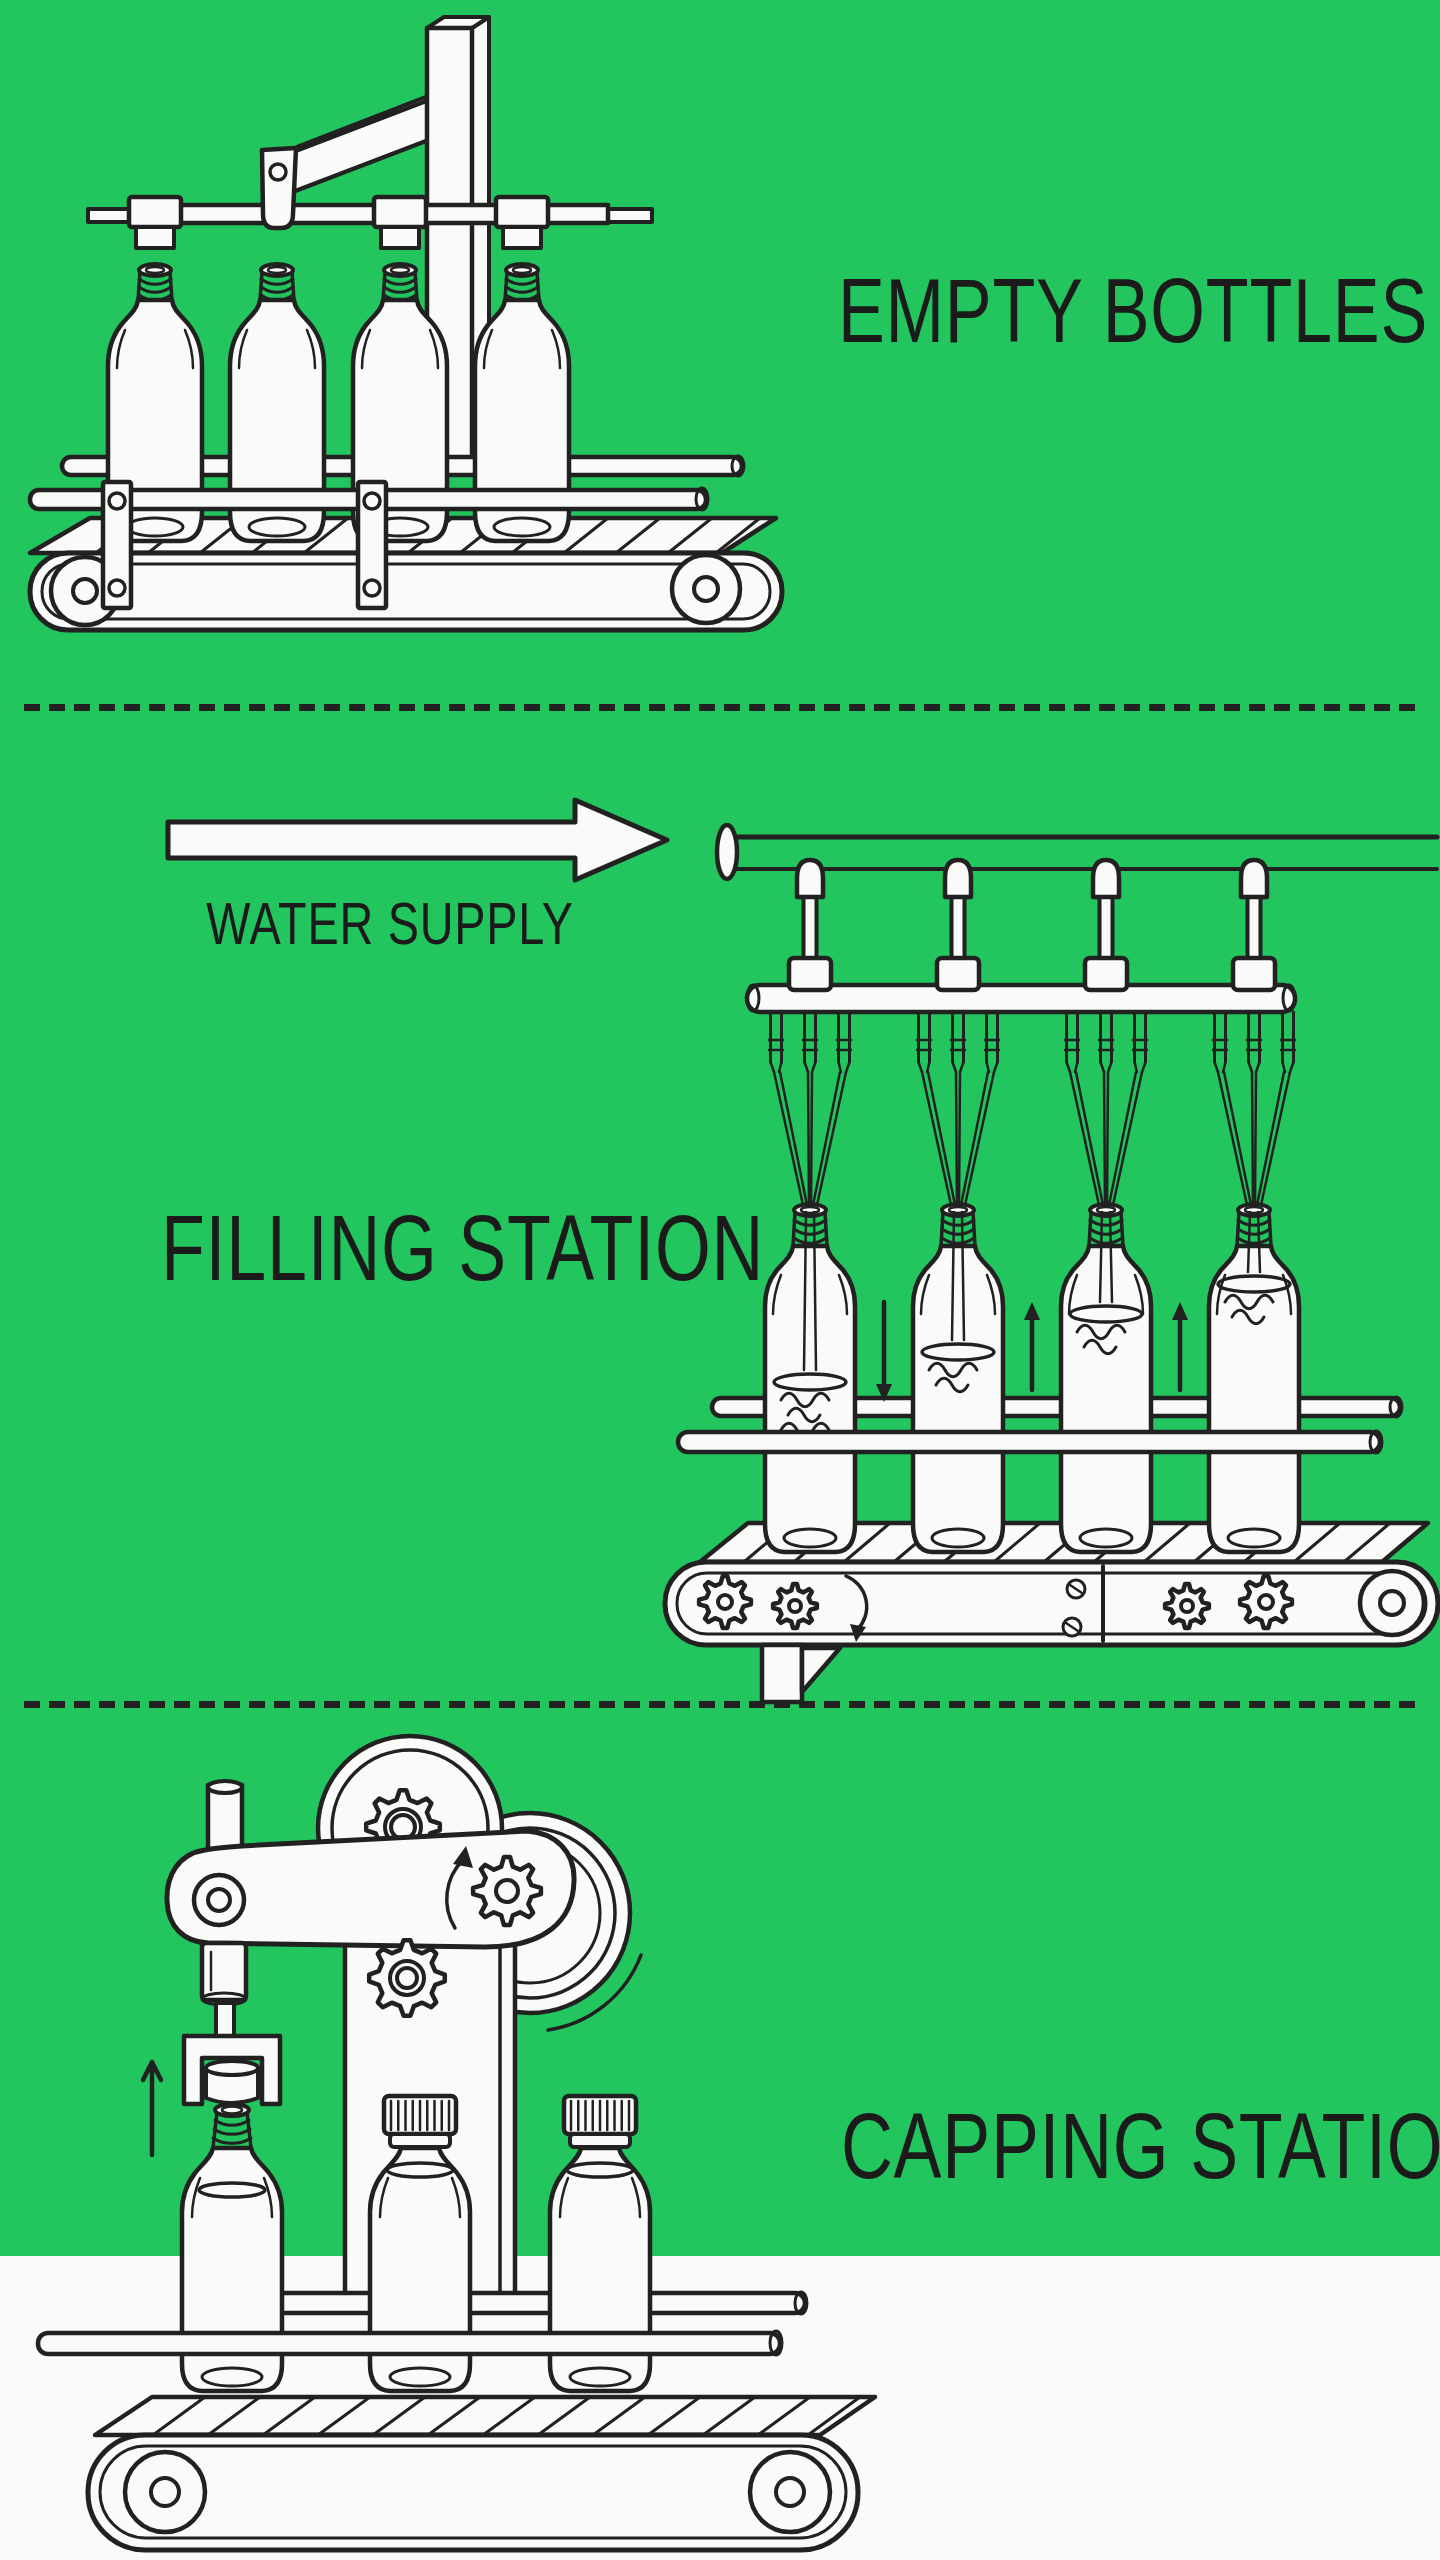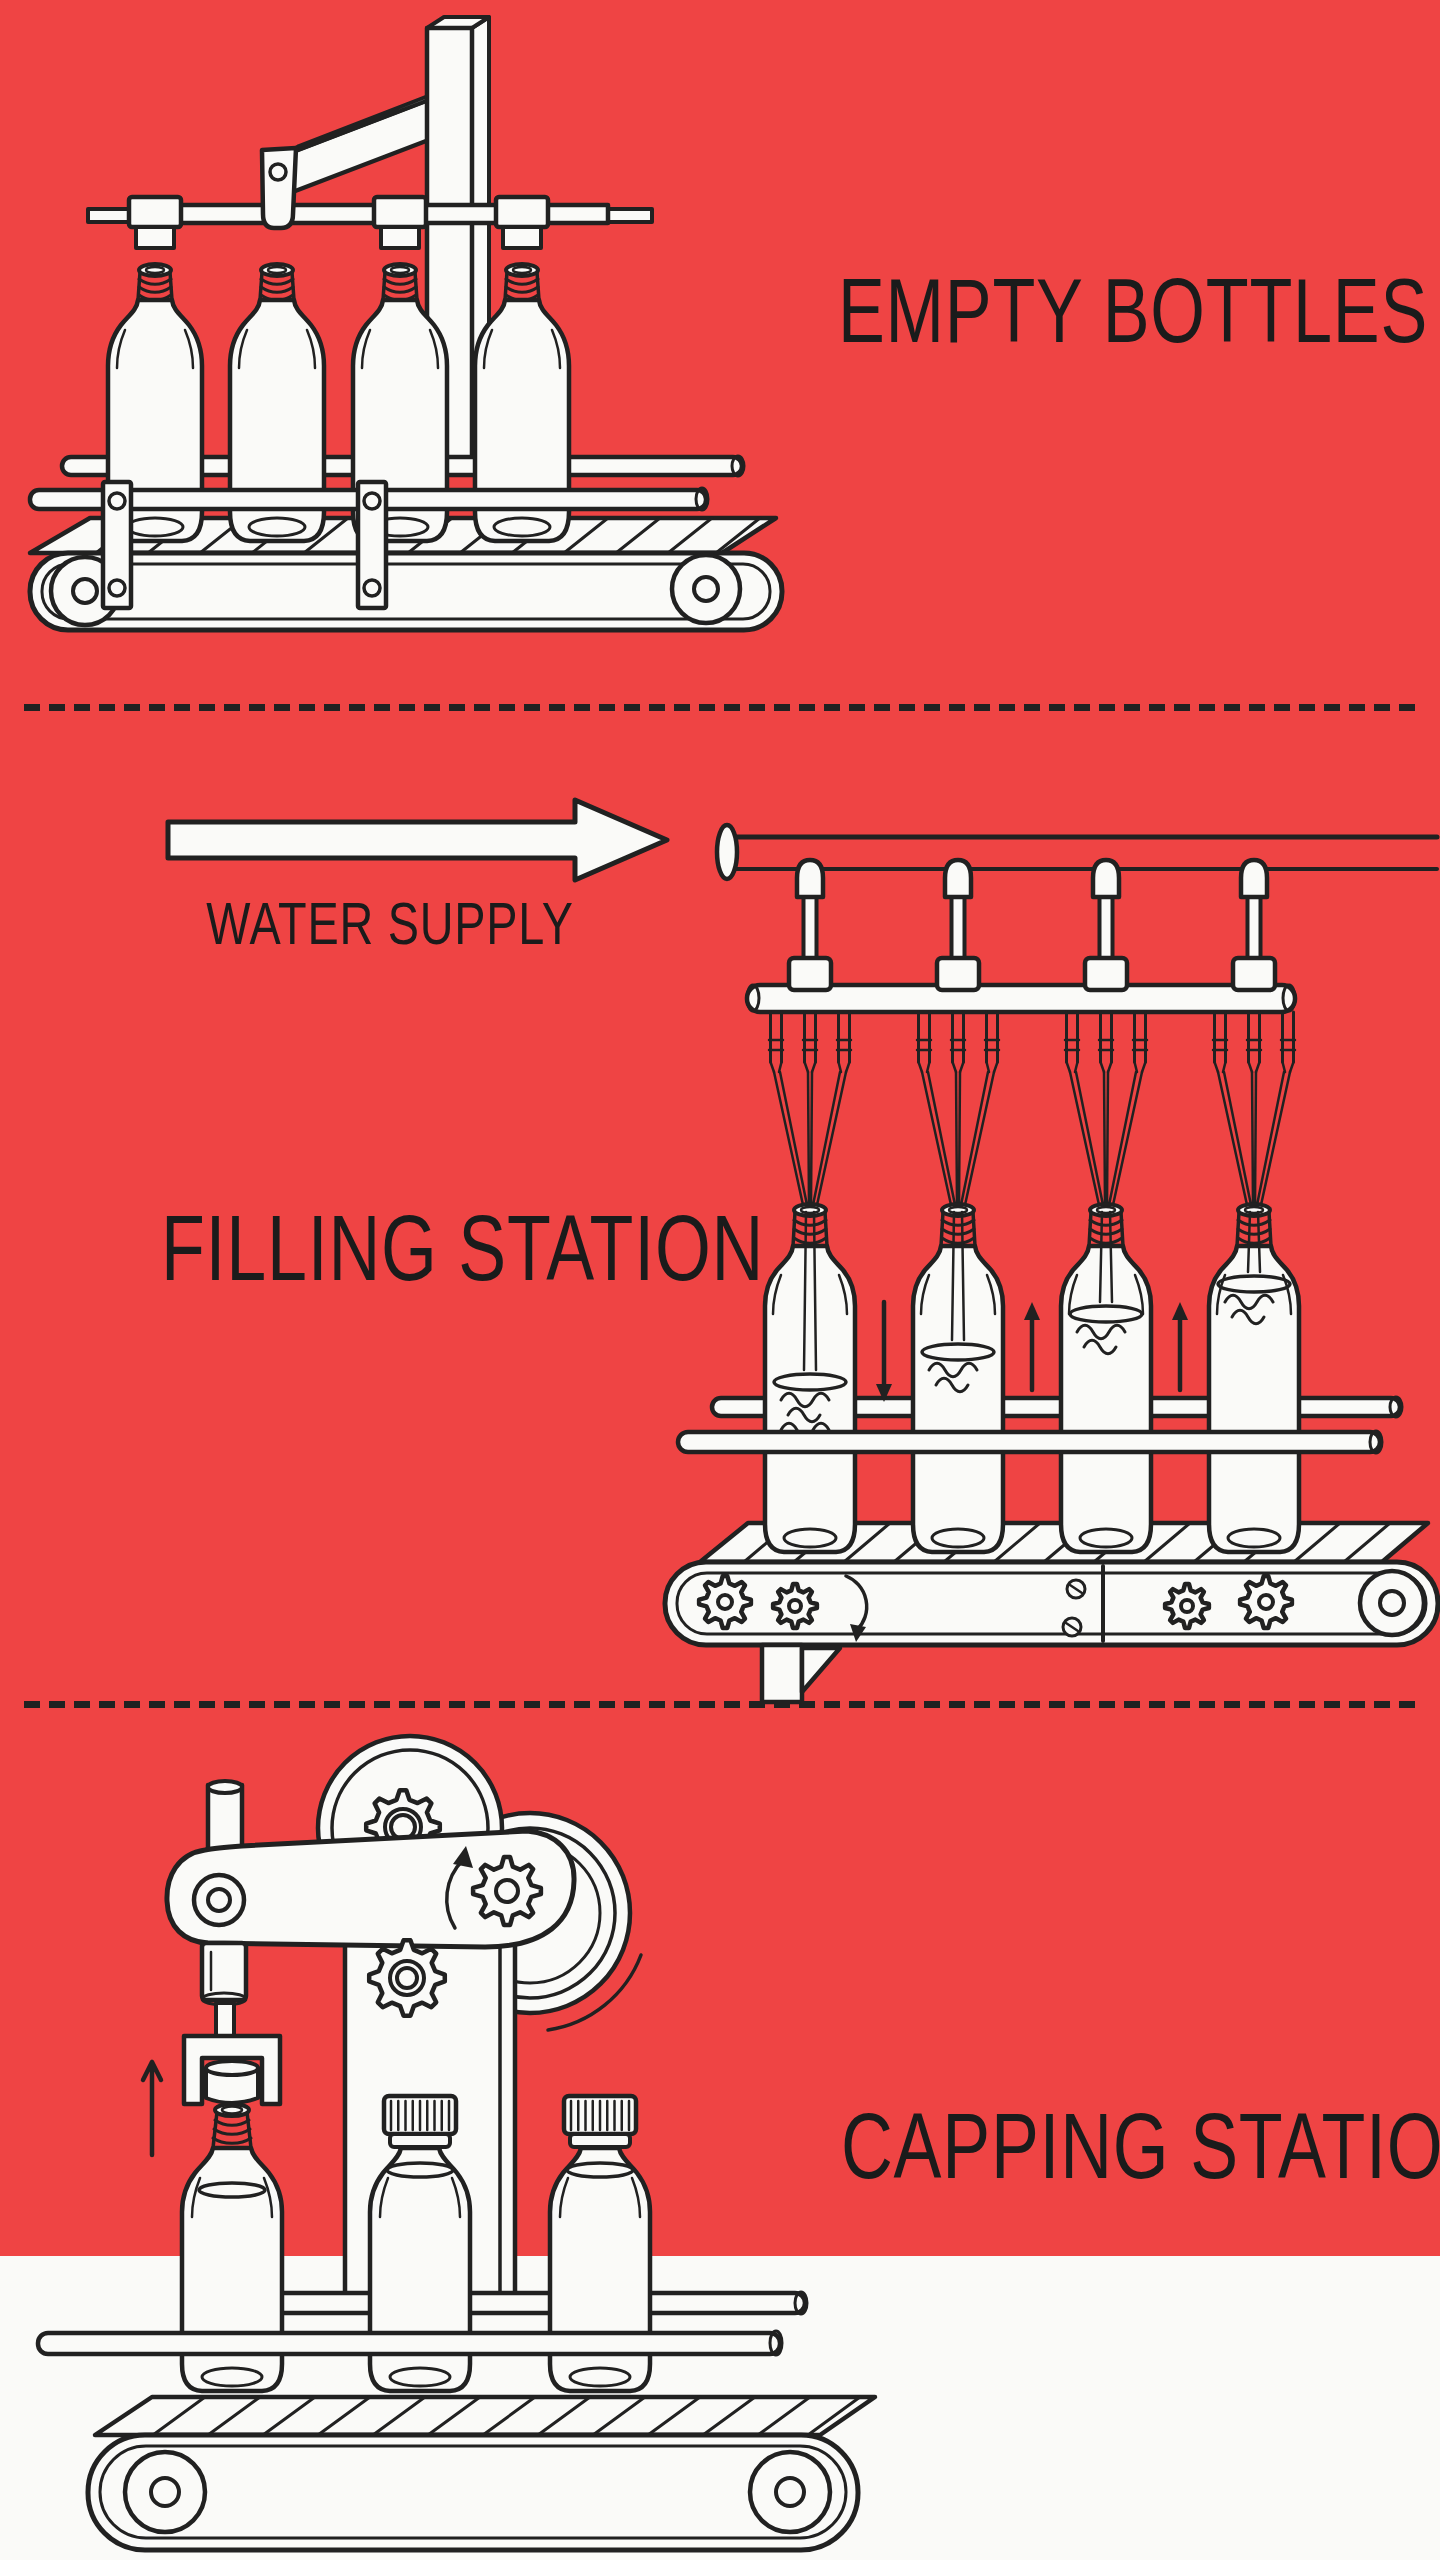--- a/index.html
+++ b/index.html
@@ -1,16 +1,16 @@
 <!DOCTYPE html>
 <html><head>
 <meta charset="utf-8">
 <style>
   html,body{margin:0;padding:0;width:1440px;height:2560px;overflow:hidden;background:#fafaf8;}
-  #stage{position:relative;width:1440px;height:2256px;background:#ef4444;}
+  #stage{position:relative;width:1440px;height:2256px;background:#22c55e;}
   svg{position:absolute;left:0;display:block;}
   svg *{stroke:#212121;fill:none;stroke-width:4;stroke-linecap:round;stroke-linejoin:round;}
   .fw{fill:#fafaf8;}
   .t5{stroke-width:5;} .t45{stroke-width:4.5;} .t35{stroke-width:3.5;}
   .t3{stroke-width:3;} .t25{stroke-width:2.5;}
   .blk{fill:#212121;stroke:none;}
   [data-gear] path{fill:#fafaf8;stroke:#212121;stroke-width:4.5;}
   [data-gear] circle{fill:#fafaf8;stroke:#212121;stroke-width:4;}
   .label{position:absolute;font-family:"Liberation Sans",sans-serif;color:#1b1b1b;
          white-space:nowrap;text-align:center;line-height:1;font-weight:400;

